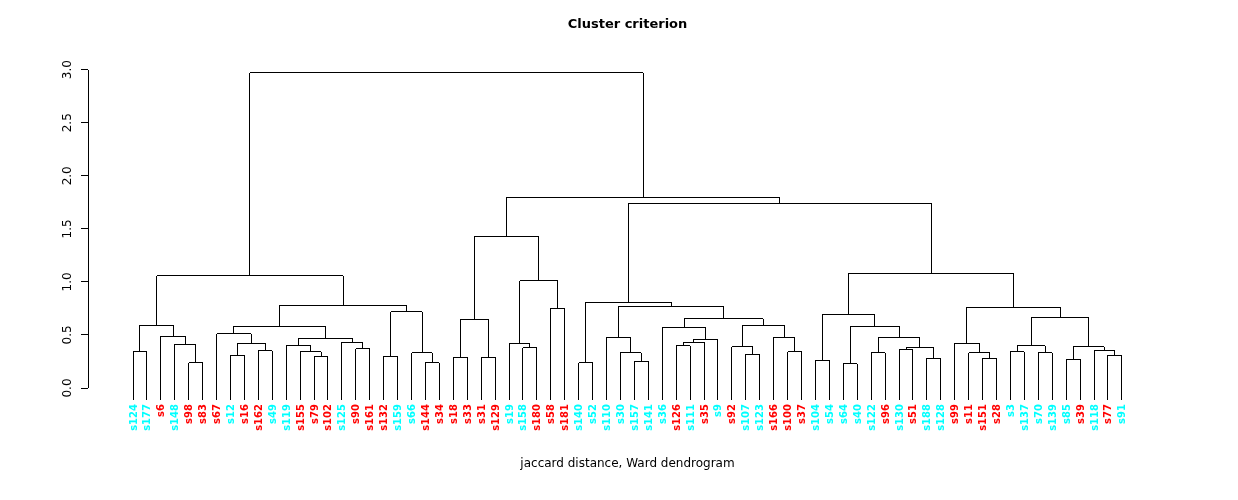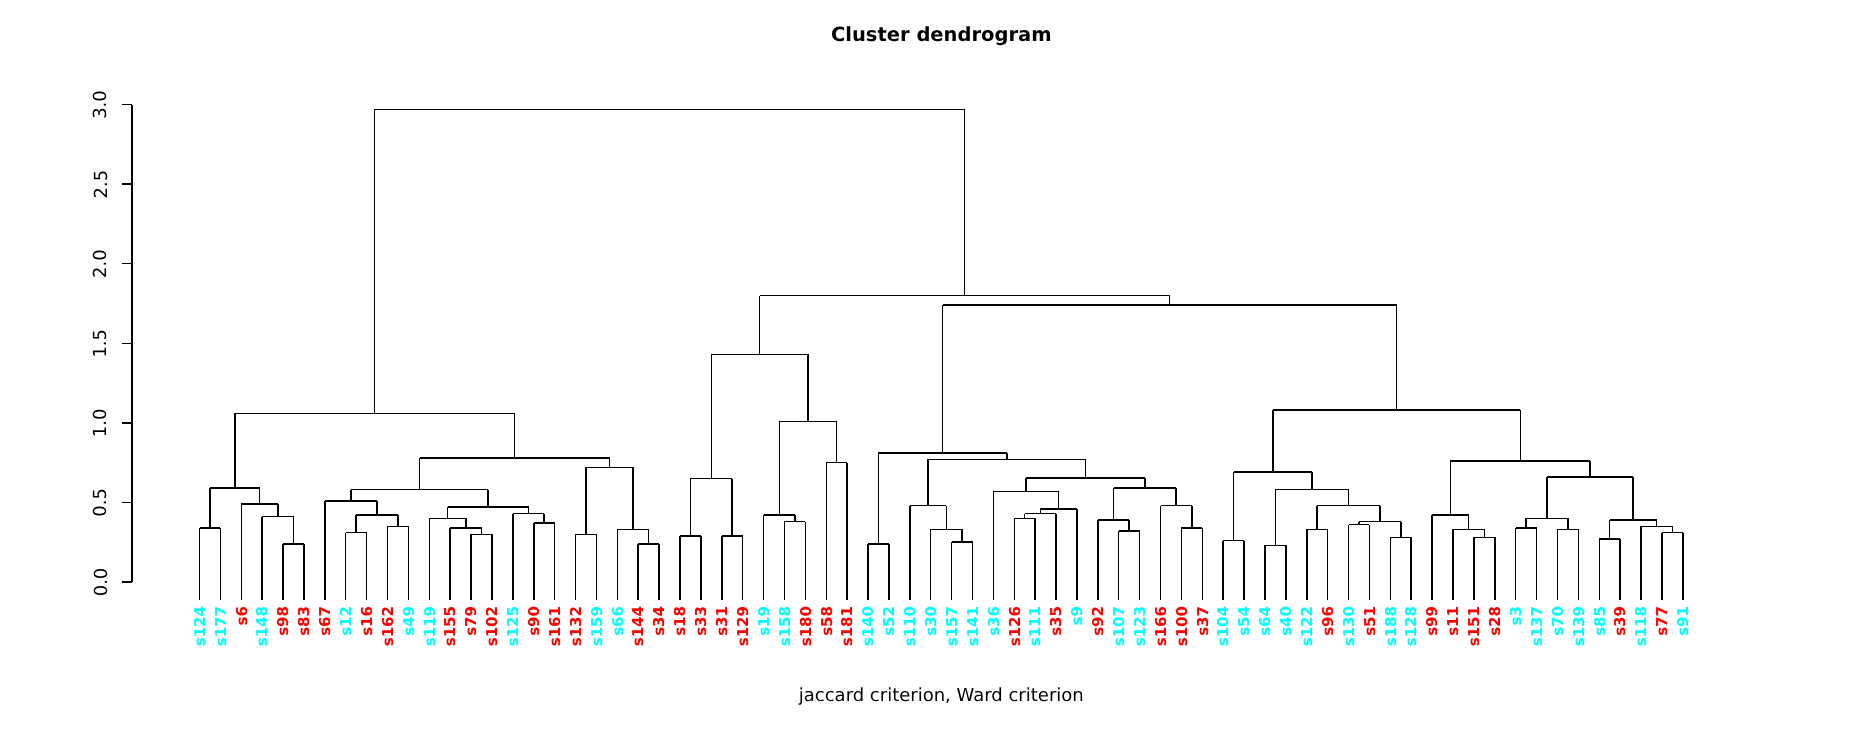--- a/index.html
+++ b/index.html
@@ -8,21 +8,21 @@
   #chart-title{position:absolute;left:133px;top:16px;width:989px;text-align:center;
                font-size:13px;font-weight:bold;color:#000;}
   #x-caption{position:absolute;left:133px;top:456px;width:989px;text-align:center;
              font-size:12px;color:#000;}
   svg text{font-family:"DejaVu Sans","Liberation Sans",sans-serif;}
 </style>
 </head>
 <body>
 
 <div id="frame">
-  <div id="chart-title">Cluster dendrogram</div>
+  <div id="chart-title">Cluster criterion</div>
   <svg id="plot" width="1238" height="500" viewBox="0 0 1238 500" shape-rendering="crispEdges">
       <line x1="88" y1="388" x2="88" y2="69.70000000000005" stroke="#000000" stroke-width="1"></line>
       <line x1="88" y1="388" x2="81" y2="388" stroke="#000000" stroke-width="1"></line>
       <text x="68" y="388" dy="3" text-anchor="middle" font-size="12" fill="#000" transform="rotate(-90 68 388)">0.0</text>
       <line x1="88" y1="334.95" x2="81" y2="334.95" stroke="#000000" stroke-width="1"></line>
       <text x="68" y="334.95" dy="3" text-anchor="middle" font-size="12" fill="#000" transform="rotate(-90 68 334.95)">0.5</text>
       <line x1="88" y1="281.9" x2="81" y2="281.9" stroke="#000000" stroke-width="1"></line>
       <text x="68" y="281.9" dy="3" text-anchor="middle" font-size="12" fill="#000" transform="rotate(-90 68 281.9)">1.0</text>
       <line x1="88" y1="228.85000000000002" x2="81" y2="228.85000000000002" stroke="#000000" stroke-width="1"></line>
       <text x="68" y="228.85000000000002" dy="3" text-anchor="middle" font-size="12" fill="#000" transform="rotate(-90 68 228.85000000000002)">1.5</text>
@@ -311,14 +311,14 @@
       <text x="1010.464" y="404" dy="3.5" text-anchor="end" font-size="10" font-weight="bold" fill="#00ffff" transform="rotate(-90 1010.464 404)">s3</text>
       <text x="1024.392" y="404" dy="3.5" text-anchor="end" font-size="10" font-weight="bold" fill="#00ffff" transform="rotate(-90 1024.392 404)">s137</text>
       <text x="1038.3200000000002" y="404" dy="3.5" text-anchor="end" font-size="10" font-weight="bold" fill="#00ffff" transform="rotate(-90 1038.3200000000002 404)">s70</text>
       <text x="1052.248" y="404" dy="3.5" text-anchor="end" font-size="10" font-weight="bold" fill="#00ffff" transform="rotate(-90 1052.248 404)">s139</text>
       <text x="1066.176" y="404" dy="3.5" text-anchor="end" font-size="10" font-weight="bold" fill="#00ffff" transform="rotate(-90 1066.176 404)">s85</text>
       <text x="1080.104" y="404" dy="3.5" text-anchor="end" font-size="10" font-weight="bold" fill="#ff0000" transform="rotate(-90 1080.104 404)">s39</text>
       <text x="1094.0320000000002" y="404" dy="3.5" text-anchor="end" font-size="10" font-weight="bold" fill="#00ffff" transform="rotate(-90 1094.0320000000002 404)">s118</text>
       <text x="1107.96" y="404" dy="3.5" text-anchor="end" font-size="10" font-weight="bold" fill="#ff0000" transform="rotate(-90 1107.96 404)">s77</text>
       <text x="1121.888" y="404" dy="3.5" text-anchor="end" font-size="10" font-weight="bold" fill="#00ffff" transform="rotate(-90 1121.888 404)">s91</text>
     </svg>
-  <div id="x-caption">jaccard criterion, Ward criterion</div>
+  <div id="x-caption">jaccard distance, Ward dendrogram</div>
 </div>
 
 </body></html>

